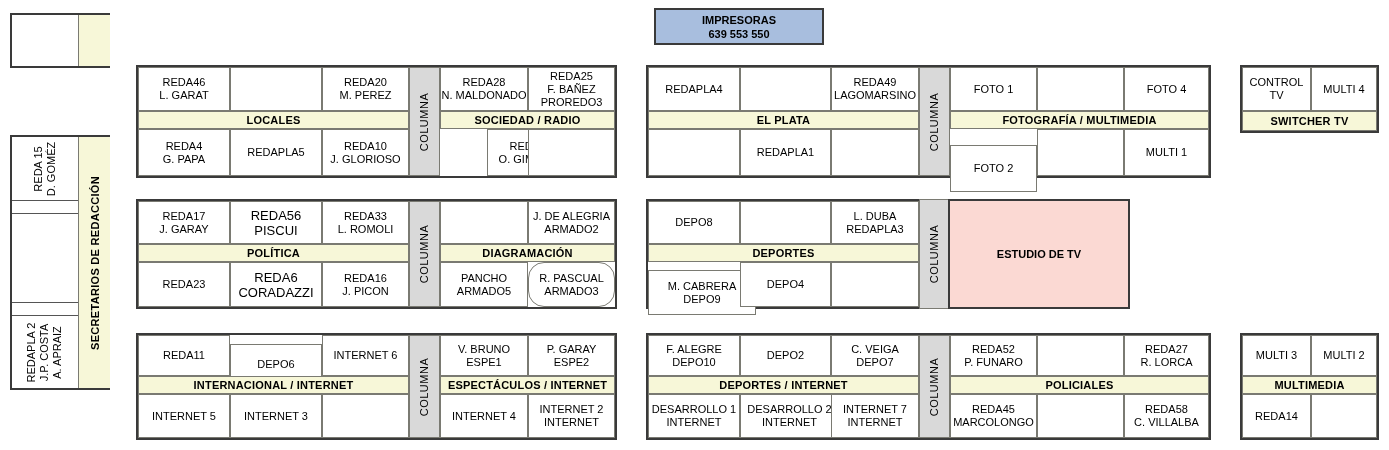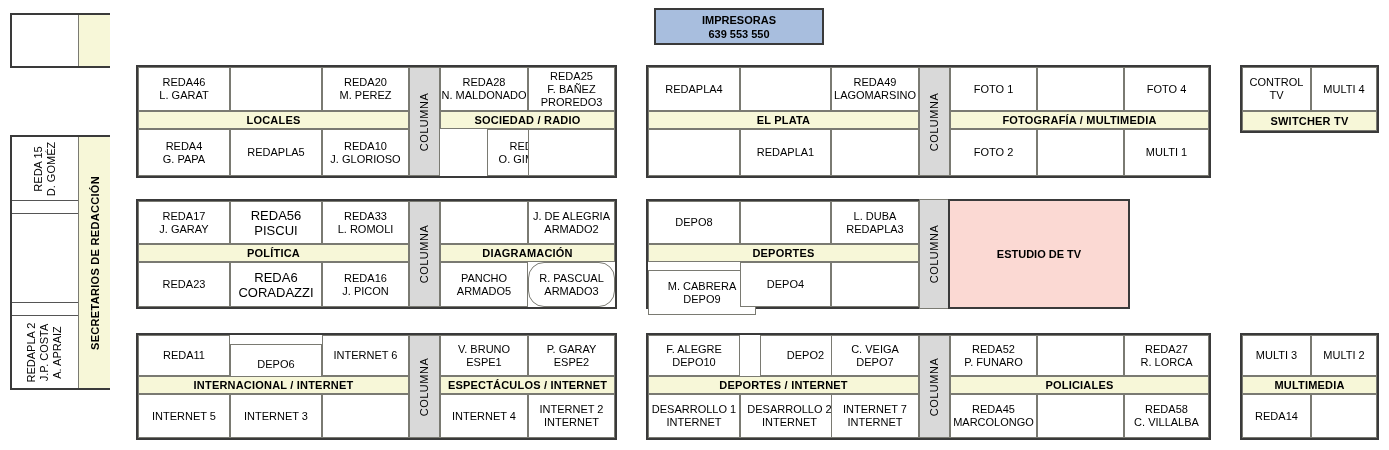--- a/index.html
+++ b/index.html
@@ -182,21 +182,21 @@
 <div class="abs columna" style="left:919px;top:67px;width:31px;height:109px;">
     <span>COLUMNA</span>
   </div>
 
 <div class="abs cell" style="left:950px;top:67px;width:87px;height:44px;"><span>FOTO 1</span></div>
 <div class="abs cell" style="left:1037px;top:67px;width:87px;height:44px;"><span></span></div>
 <div class="abs cell" style="left:1124px;top:67px;width:85px;height:44px;"><span>FOTO 4</span></div>
 <div class="abs band" style="left:950px;top:111px;width:259px;height:18px;">
     <span>FOTOGRAFÍA / MULTIMEDIA</span>
   </div>
-<div class="abs cell" style="left:950px;top:129px;width:87px;height:47px;text-align:right;"><span>FOTO 2</span></div>
+<div class="abs cell" style="left:950px;top:145px;width:87px;height:47px;text-align:right;"><span>FOTO 2</span></div>
 <div class="abs cell" style="left:1037px;top:129px;width:87px;height:47px;"><span></span></div>
 <div class="abs cell" style="left:1124px;top:129px;width:85px;height:47px;"><span>MULTI 1</span></div>
 
 <div class="abs blockframe" style="left:1240px;top:65px;width:139px;height:68px;"></div>
 <div class="abs cell" style="left:1242px;top:67px;width:69px;height:44px;"><span>CONTROL TV</span></div>
 <div class="abs cell" style="left:1311px;top:67px;width:66px;height:44px;"><span>MULTI 4</span></div>
 <div class="abs band" style="left:1242px;top:111px;width:135px;height:20px;">
     <span>SWITCHER TV</span>
   </div>
 
@@ -278,21 +278,21 @@
     <span>ESPECTÁCULOS / INTERNET</span>
   </div>
 <div class="abs cell" style="left:440px;top:394px;width:88px;height:44px;"><span>INTERNET 4</span></div>
 <div class="abs cell" style="left:528px;top:394px;width:87px;height:44px;"><span>INTERNET 2
 INTERNET</span></div>
 
 <div class="abs blockframe" style="left:646px;top:333px;width:565px;height:107px;"></div>
 
 <div class="abs cell" style="left:648px;top:335px;width:92px;height:41px;"><span>F. ALEGRE
 DEPO10</span></div>
-<div class="abs cell" style="left:740px;top:335px;width:91px;height:41px;margin-left:20px;"><span>DEPO2</span></div>
+<div class="abs cell" style="left:740px;top:335px;width:91px;height:41px;"><span>DEPO2</span></div>
 <div class="abs cell" style="left:831px;top:335px;width:88px;height:41px;"><span>C. VEIGA
 DEPO7</span></div>
 <div class="abs band" style="left:648px;top:376px;width:271px;height:18px;">
     <span>DEPORTES / INTERNET</span>
   </div>
 <div class="abs cell" style="left:648px;top:394px;width:92px;height:44px;"><span>DESARROLLO 1
 INTERNET</span></div>
 <div class="abs cell" style="left:740px;top:394px;width:99px;height:44px;"><span>DESARROLLO 2
 INTERNET</span></div>
 <div class="abs cell" style="left:831px;top:394px;width:88px;height:44px;"><span>INTERNET 7

